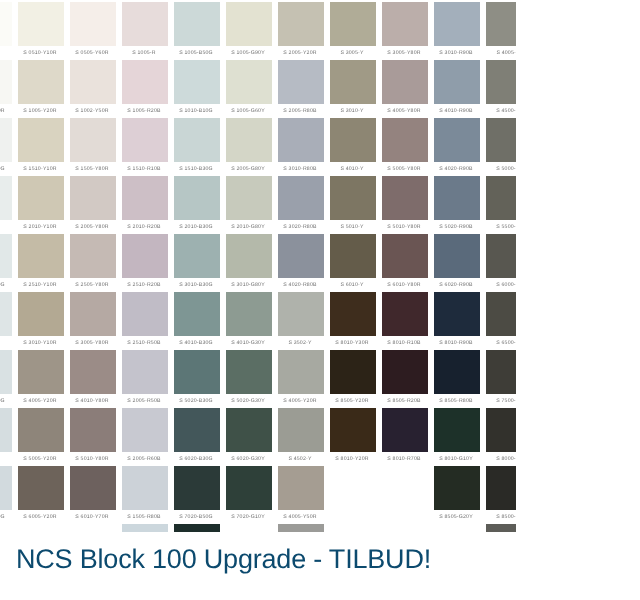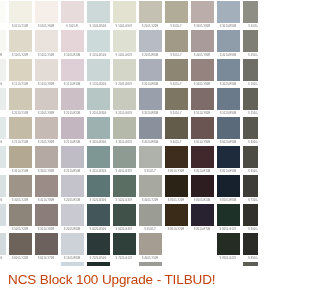--- a/index.html
+++ b/index.html
@@ -89,21 +89,21 @@
     background: #ffffff;
   }
 
   #caption-title {
     position: absolute;
     left: 8px;
     top: 5px;
     font-size: 13.5px;
     line-height: 17px;
     font-weight: 400;
-    color: #c2410c;
+    color: #0c4a6e;
     letter-spacing: -0.1px;
     white-space: nowrap;
     font-family: "Liberation Sans", sans-serif;
   }
 </style>
 </head>
 <body>
 
 <div id="page">
 

